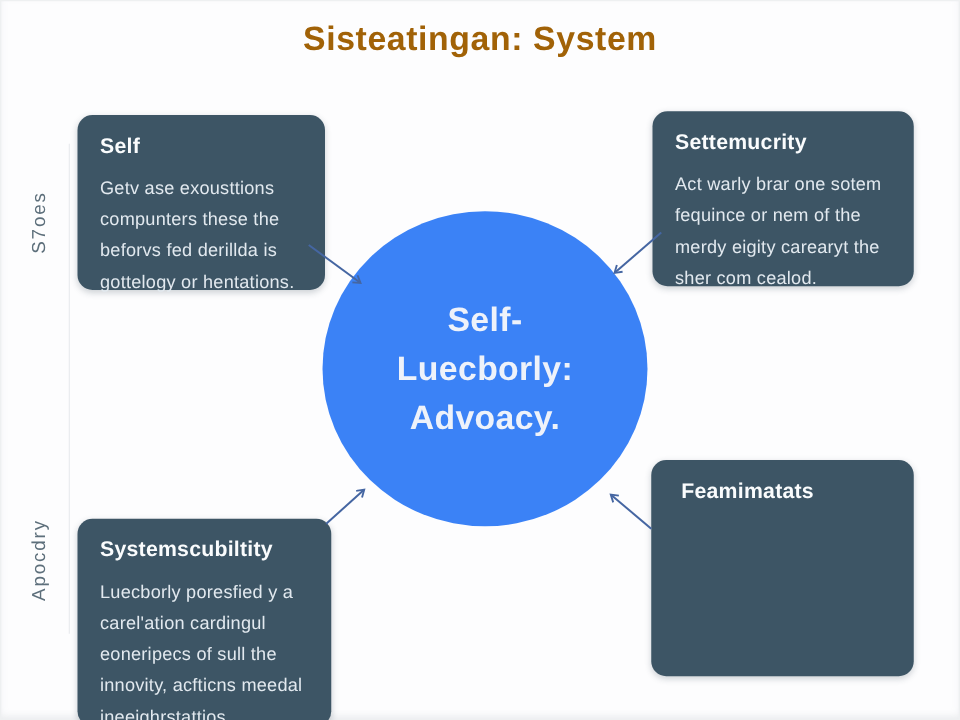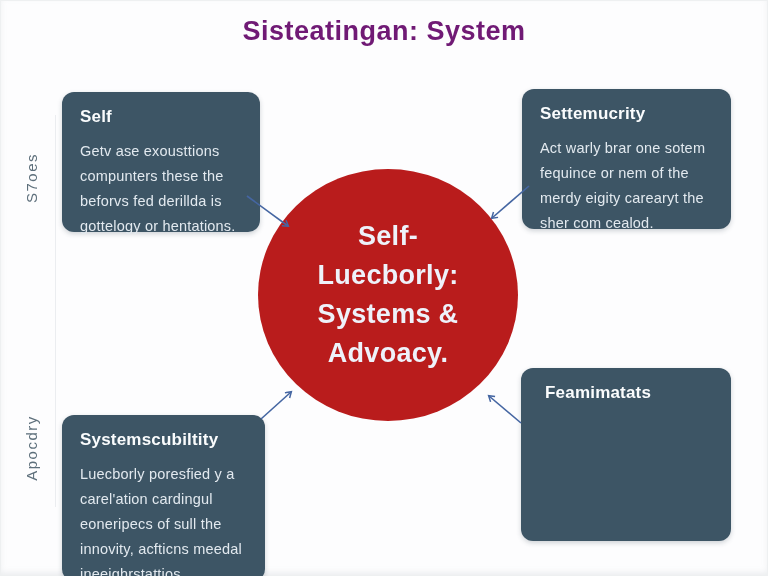--- a/index.html
+++ b/index.html
@@ -5,42 +5,42 @@
   html,body{margin:0;padding:0;background:#e9e9e9;}
   .stage{
     position:relative;width:768px;height:576px;margin:0 auto;
     background:#fdfdfe;overflow:hidden;
     font-family:"Liberation Sans", sans-serif;
     box-shadow:inset 0 0 0 1px #eef0f1, inset 0 -3px 6px rgba(180,186,190,.25);
   }
   .main-title{
     position:absolute;top:16px;left:0;width:100%;
     text-align:center;font-size:27px;font-weight:bold;
-    color:#701a75;letter-spacing:.5px;
+    color:#a16207;letter-spacing:.5px;
   }
   .node{
     position:absolute;border-radius:12px;background:#3d5565;
     color:#e6ecf1;padding:15px 18px;box-sizing:border-box;
     box-shadow:0 2px 5px rgba(40,60,75,.22);
   }
   .node h3{
     margin:0 0 12px 0;font-size:17px;font-weight:bold;color:#fafcfd;
     letter-spacing:.2px;
   }
   .node p{
     margin:0;font-size:14.5px;line-height:1.72;color:#e2e9ef;
     letter-spacing:.2px;
   }
   .box-tl{left:62px;top:92px;width:198px;height:140px;}
   .box-tr{left:522px;top:89px;width:209px;height:140px;}
   .box-bl{left:62px;top:375px;width:203px;height:166px;margin-top:40px;}
   .box-br{left:521px;top:368px;width:210px;height:173px;padding-left:24px;}
   .center-ellipse{
     position:absolute;left:258px;top:169px;width:260px;height:252px;
-    background:#b91c1c;border-radius:50%;
+    background:#3b82f6;border-radius:50%;
     display:flex;align-items:center;justify-content:center;text-align:center;
   }
   .center-ellipse .ctext{
     font-size:27px;font-weight:bold;color:#eef2fa;line-height:39px;
     letter-spacing:.3px;
   }
   .vlabel{
     position:absolute;width:120px;height:20px;left:-27px;
     transform:rotate(-90deg);transform-origin:center center;
     text-align:center;font-size:15px;color:#5d6f7b;
@@ -82,21 +82,20 @@
   </div>
 
   <div class="node box-br">
     <h3>Feamimatats</h3>
   </div>
 
   <div class="center-ellipse">
     <div class="ctext">
       <div>Self-</div>
       <div>Luecborly:</div>
-      <div>Systems &amp;</div>
       <div>Advoacy.</div>
     </div>
   </div>
 
   <svg class="arrows" viewBox="0 0 768 576" xmlns="http://www.w3.org/2000/svg">
     <defs>
       <marker id="ah" markerWidth="10" markerHeight="10" refX="6" refY="4" orient="auto" markerUnits="userSpaceOnUse">
         <path d="M1,0.5 L6.5,4 L1,7.5" fill="none" stroke="#4566a2" stroke-width="1.5"></path>
       </marker>
     </defs>

